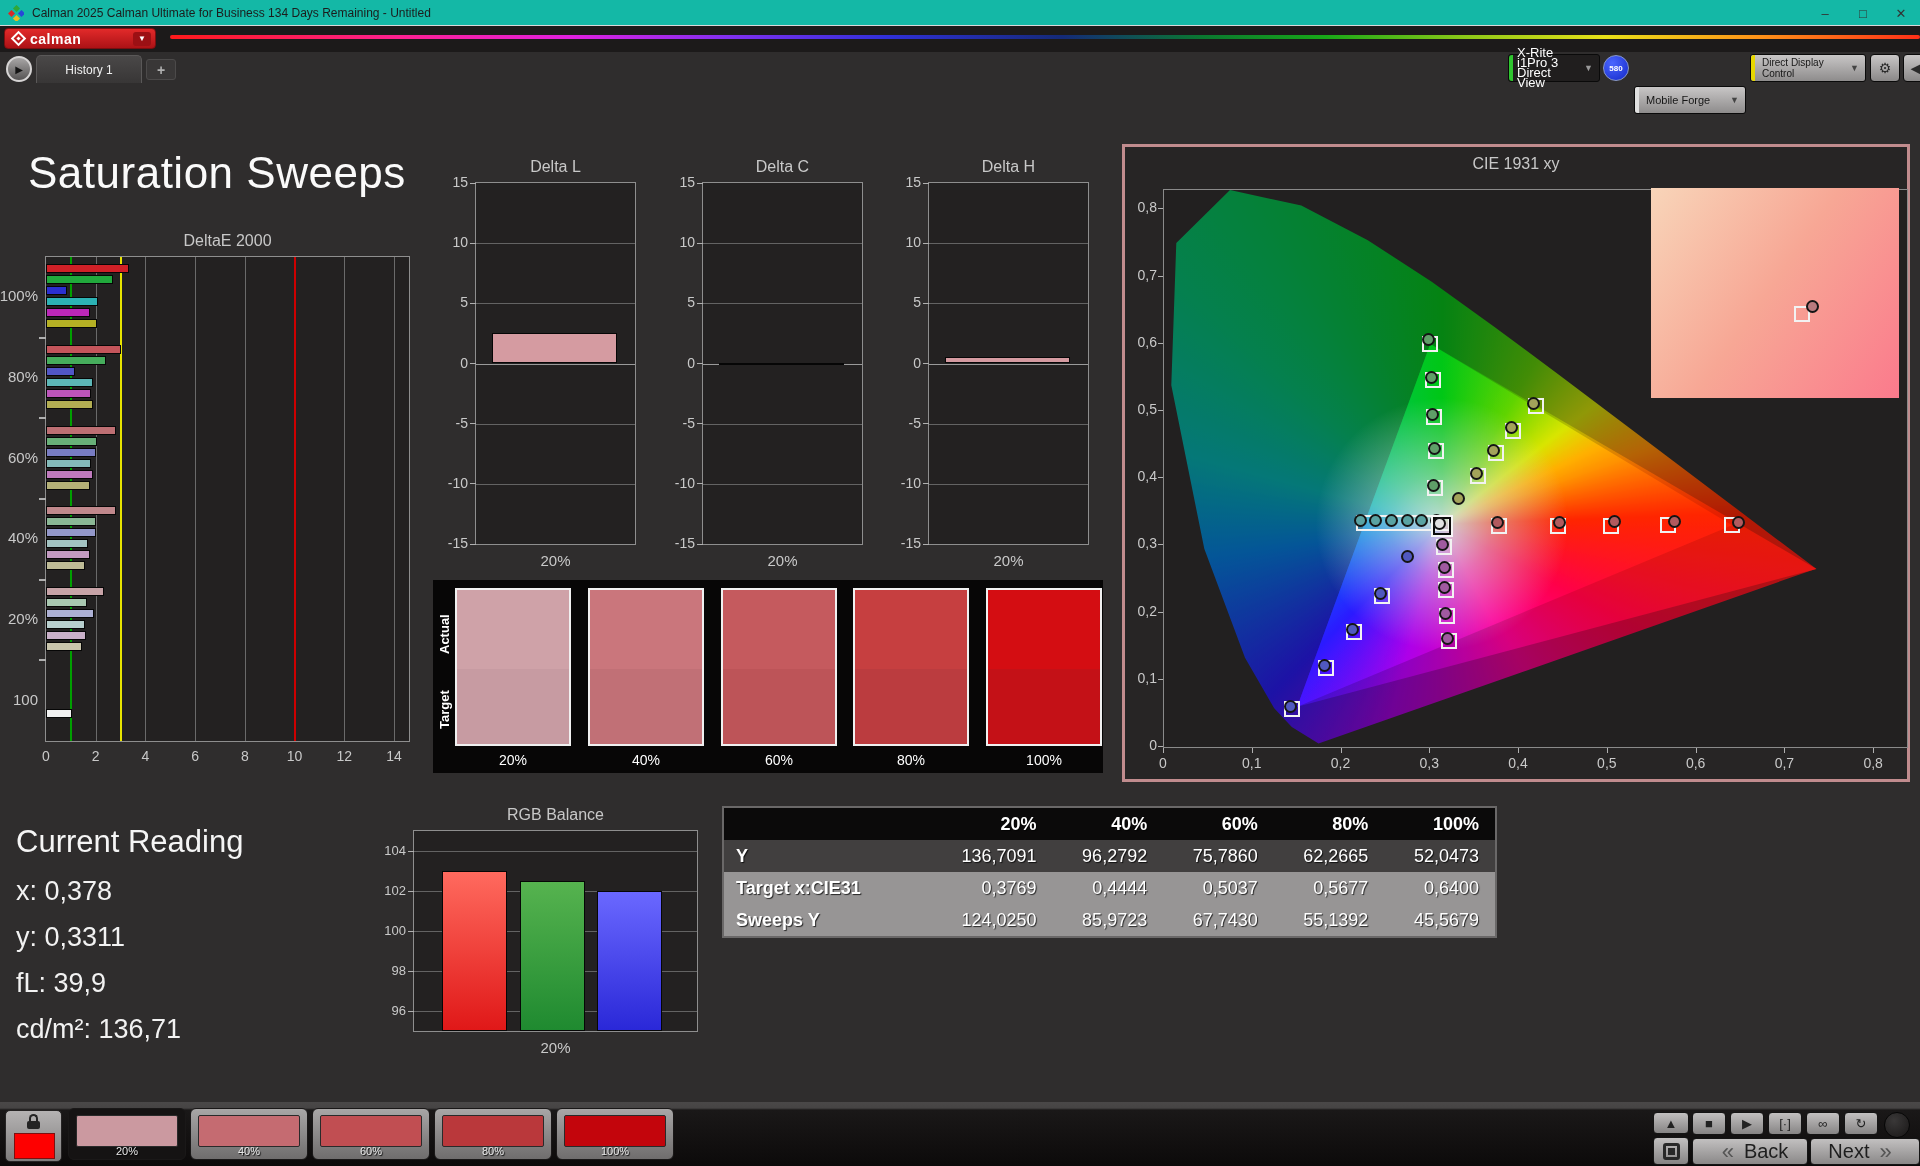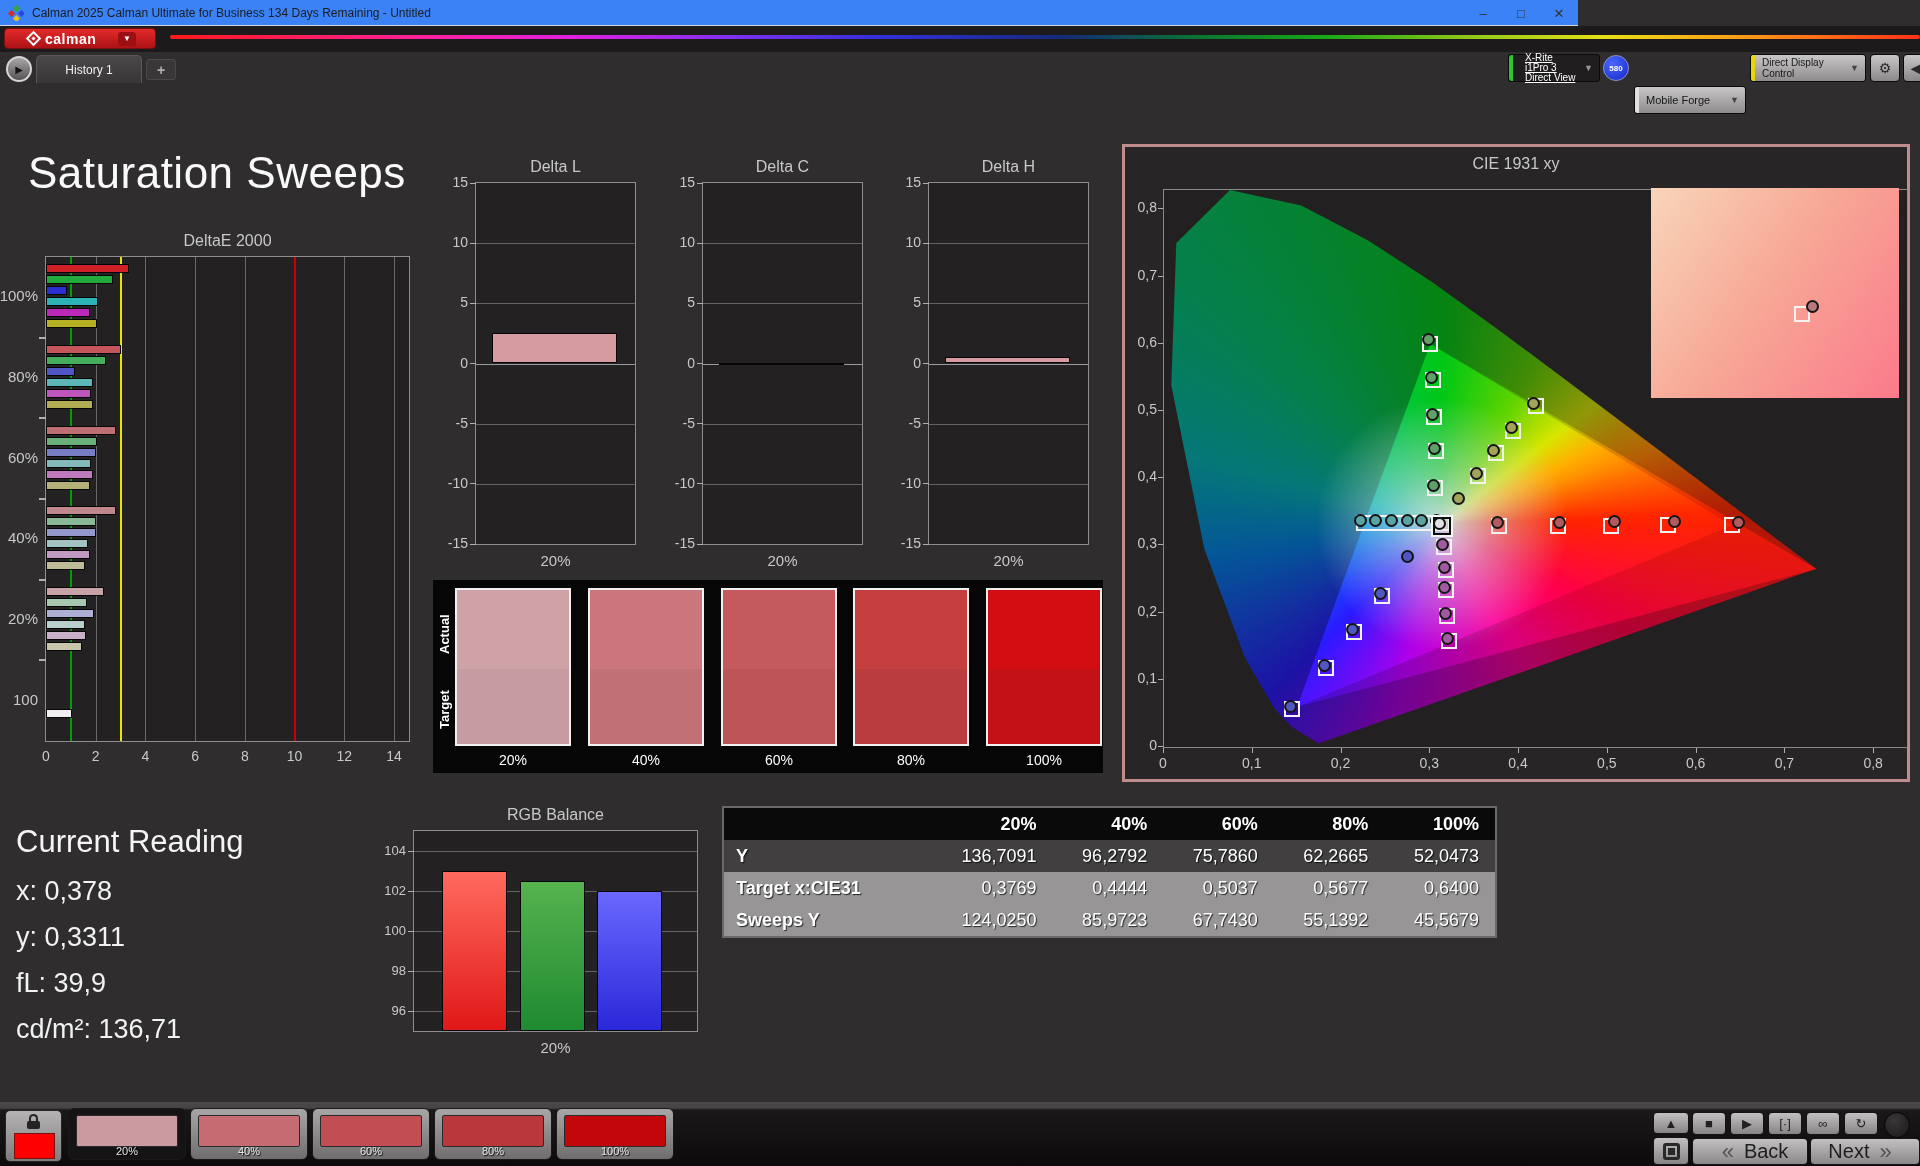--- a/index.html
+++ b/index.html
@@ -1,33 +1,33 @@
 <!DOCTYPE html>
 <html><head>
 <meta charset="utf-8">
 <style>
   html,body{margin:0;padding:0;background:#555;}
   *{box-sizing:border-box;}
   #stage{position:relative;width:1920px;height:1166px;background:#2f2d2d;overflow:hidden;
          font-family:"Liberation Sans",sans-serif;}
 
   
-  .titlebar{position:absolute;left:0;top:0;width:1578px;height:26px;background:#3b82f6;
+  .titlebar{position:absolute;left:0;top:0;width:1920px;height:26px;background:#14b8a6;
             display:flex;align-items:center;border-bottom:1px solid #d8d8d8;text-align:center;}
   .app-icon{width:16px;height:16px;margin:0 8px 0 8px;}
   .title-text{font-size:12px;color:#1c1c1c;}
   .win-btns{position:absolute;right:0;top:0;height:26px;display:flex;}
   .win-btn{width:38px;height:26px;display:flex;align-items:center;justify-content:center;
            color:#333;font-size:13px;cursor:default;}
 
   
   .logorow{position:absolute;left:0;top:26px;width:1920px;height:26px;background:#1c1a1a;}
   .logo-btn{position:absolute;left:4px;top:2px;width:152px;height:21px;border-radius:4px;
             background:linear-gradient(#e22a2a,#ac1216);border:1px solid #7c0e10;
-            display:flex;align-items:center;padding:0 19px;}
+            display:flex;align-items:center;padding:0 4px;}
   .logo-diamond{width:11px;height:11px;border:2px solid #fff;transform:rotate(45deg);margin:0 6px 0 4px;
                 position:relative;}
   .logo-diamond:after{content:"";position:absolute;left:2px;top:2px;width:3px;height:3px;background:#fff;}
   .logo-text{color:#fff;font-weight:bold;font-size:14px;letter-spacing:.5px;flex:1;}
   .logo-caret{width:18px;height:14px;background:#9c1014;border-radius:3px;color:#fff;font-size:8px;
               display:flex;align-items:center;justify-content:center;}
   .rainbow{position:absolute;left:170px;top:9px;width:1750px;height:4px;border-radius:2px;
     background:linear-gradient(90deg,#ff1a1a 0%,#ff2090 13%,#e020e0 23%,#8030f0 32%,#3030d8 41%,
       #142a78 51%,#0a7830 59%,#18a818 66%,#8cc818 74%,#e8e018 82%,#ff9018 91%,#ff3018 100%);}
 
@@ -38,21 +38,21 @@
   .history-tab{position:absolute;left:36px;top:55px;width:106px;height:28px;
                background:linear-gradient(#4a4848,#383636);border:1px solid #5a5858;border-bottom:none;
                border-radius:5px 5px 0 0;display:flex;align-items:center;justify-content:center;
                color:#f0f0f0;font-size:12px;}
   .add-tab{position:absolute;left:146px;top:59px;width:30px;height:21px;background:#393737;
            border:1px solid #4c4a4a;border-radius:3px;display:flex;align-items:center;justify-content:center;
            color:#b0b0b0;font-size:14px;font-weight:bold;}
   .dd-dark{position:absolute;top:54px;height:28px;background:#201e1e;border:1px solid #0a0a0a;border-radius:3px;
            display:flex;align-items:center;color:#fff;}
   .dd-dark .bar{width:4px;height:100%;border-radius:3px 0 0 3px;}
-  .dd-dark .lines{flex:1;padding-left:12px;font-size:10px;line-height:10px;text-decoration:underline;}
+  .dd-dark .lines{flex:1;padding-left:4px;font-size:13px;line-height:10px;}
   .dd-gray{position:absolute;top:54px;height:28px;border-radius:3px;border:1px solid #0a0a0a;
            background:linear-gradient(#c8c6c6,#8e8c8c);display:flex;align-items:center;color:#161616;font-size:11px;}
   .dd-gray .bar{width:4px;height:100%;border-radius:3px 0 0 3px;}
   .dd-gray .lbl{flex:1;padding-left:7px;}
   .caret{color:#444;font-size:9px;padding:0 6px;}
   .dd-dark .caret{color:#999;}
   .badge{position:absolute;left:1603px;top:55px;width:26px;height:26px;border-radius:50%;
          background:radial-gradient(circle at 35% 30%,#4a66ff,#1428c8);border:1px solid #8898c8;
          color:#fff;font-size:8px;font-weight:bold;display:flex;align-items:center;justify-content:center;}
   .tool-btn{position:absolute;top:54px;height:28px;border-radius:4px;border:1px solid #0a0a0a;

